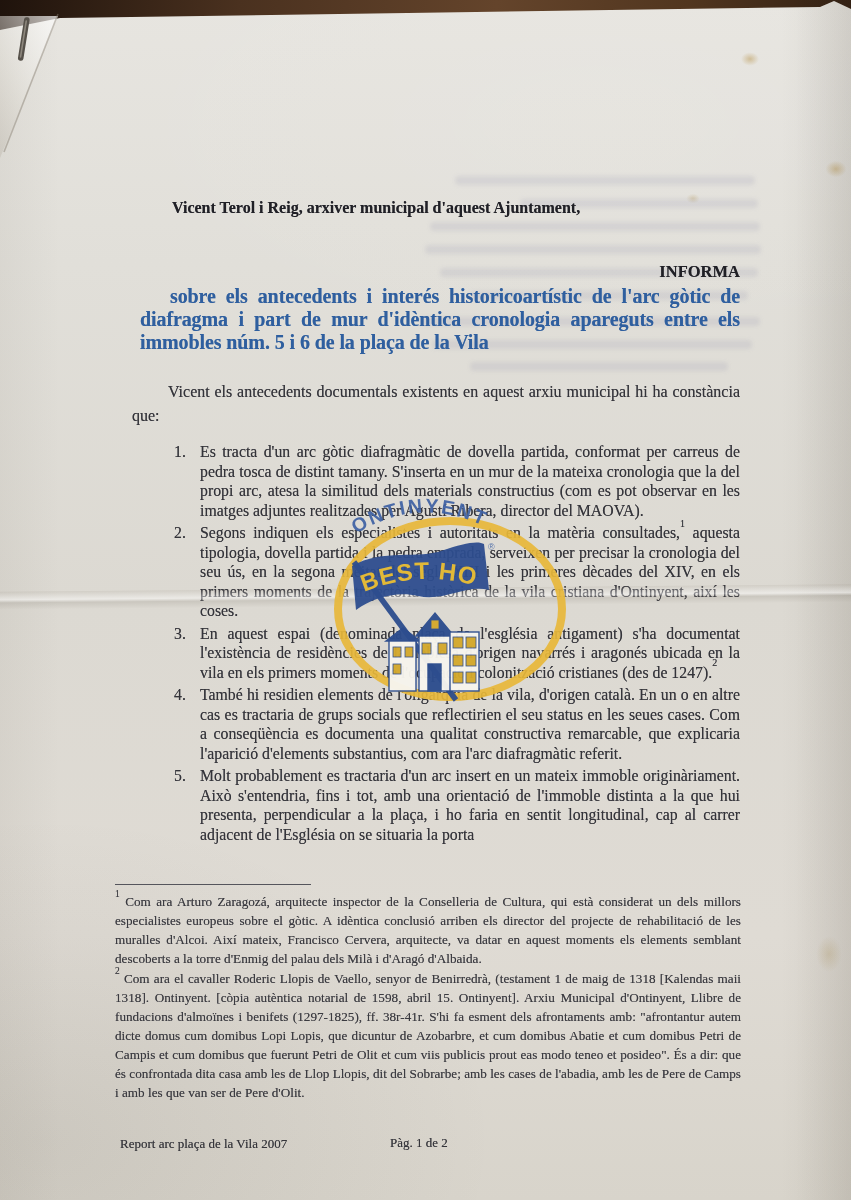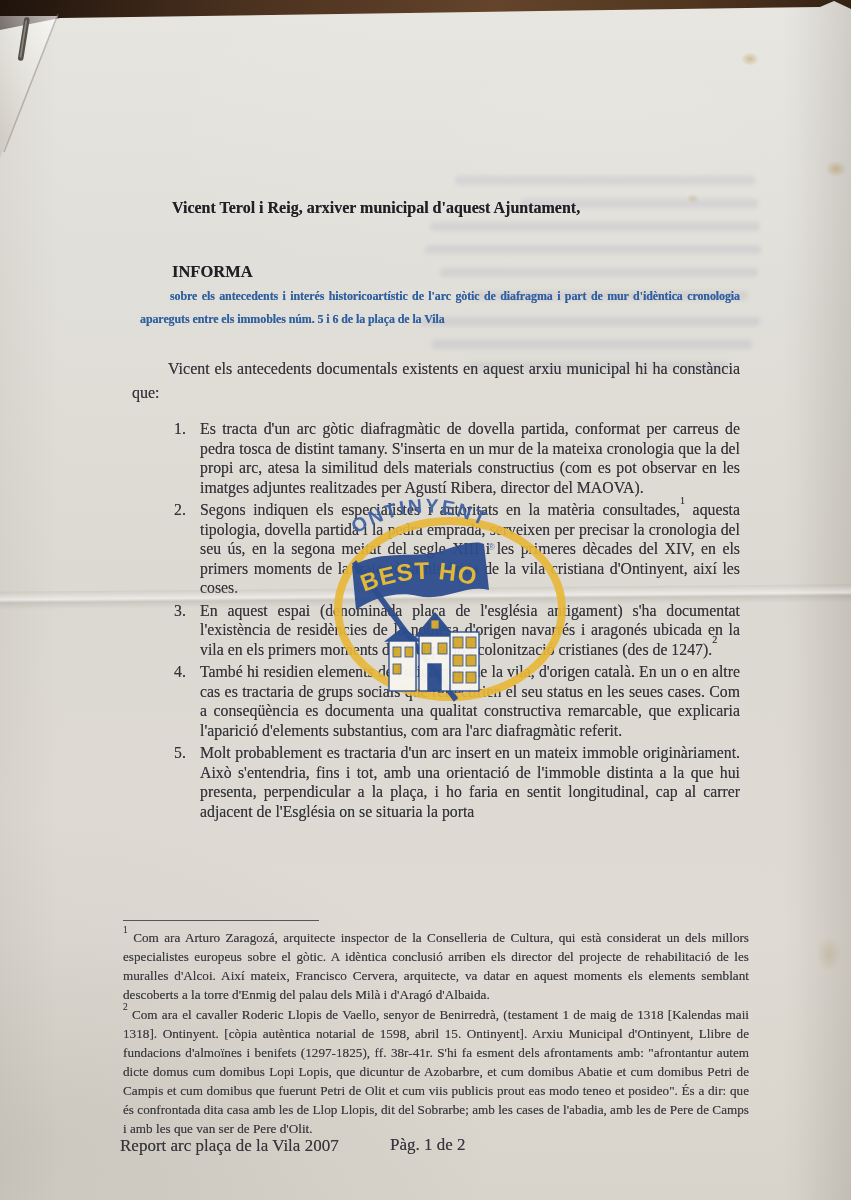--- a/index.html
+++ b/index.html
@@ -41,39 +41,39 @@
   
   .ghost { position:absolute; z-index:1; background:rgba(105,110,148,0.12); filter:blur(2px);
     border-radius:4px; transform:skewX(-2deg); pointer-events:none; }
   
   .content {
     position:absolute; left:132px; top:196px; width:608px; z-index:2;
     color:#34343a; font-size:16px; line-height:23px;
     text-shadow: 0 0 0.5px rgba(55,55,65,0.65);
   }
   .author-line { font-weight:bold; color:#202026; margin-left:40px; font-size:16px; }
-  .informa { font-weight:bold; color:#202026; margin:41px 0 0 40px; font-size:16.5px; }
+  .informa { font-weight:bold; color:#202026; margin:41px 0 0 40px; font-size:16.5px;text-align:right; }
   .subject { font-weight:bold; color:#2f5f9f; margin:2px 0 0 8px; width:600px;
-    text-indent:30px; text-align:justify; font-size:12px; line-height:23px; letter-spacing:-0.1px;
+    text-indent:30px; text-align:justify; font-size:20px; line-height:23px; letter-spacing:-0.1px;
     text-shadow: 0 0 0.5px rgba(47,95,159,0.6); }
   .intro { margin-top:26px; text-indent:36px; text-align:justify; line-height:23.5px; }
   .list { margin:15px 0 0 40px; width:568px; font-size:15.8px; line-height:19.5px; }
   .li { position:relative; padding-left:28px; text-align:justify; margin-bottom:3px; }
   .li .num { position:absolute; left:2px; top:0; }
   sup.fnref { font-size:10px; line-height:0; position:relative; top:-5px; }
   
-  .footnotes { position:absolute; left:115px; top:920px; width:626px; z-index:2;
+  .footnotes { position:absolute; left:115px; top:884px; width:626px; z-index:2;
     color:#3a3a40; font-size:13.2px; line-height:19px; text-align:justify;
-    text-shadow:0 0 0.4px rgba(58,58,64,0.6);margin-left:8px; }
+    text-shadow:0 0 0.4px rgba(58,58,64,0.6); }
   .fn-rule { width:196px; border:0; border-top:1.3px solid #55555c; margin:0 0 7px 0; }
   .fn { margin:0 0 1px 0; }
   .fn sup { font-size:9.5px; position:relative; top:-4px; line-height:0; }
   
   .footer { position:absolute; top:1136px; left:0; width:100%; height:24px; z-index:2;
-    color:#35353b; font-size:17px; text-shadow:0 0 0.4px rgba(53,53,59,0.6); }
+    color:#35353b; font-size:13px; text-shadow:0 0 0.4px rgba(53,53,59,0.6); }
   .footer .f-left  { position:absolute; left:120px; top:0; }
   .footer .f-right { position:absolute; left:390px; top:-1px; }
   
   .wm  { position:absolute; left:328px; top:486px; width:250px; height:235px; z-index:5; pointer-events:none; }
   .staple-svg { position:absolute; left:0; top:0; width:120px; height:200px; z-index:6; pointer-events:none; }
 </style>
 </head>
 <body>
 
 <div id="stage">

